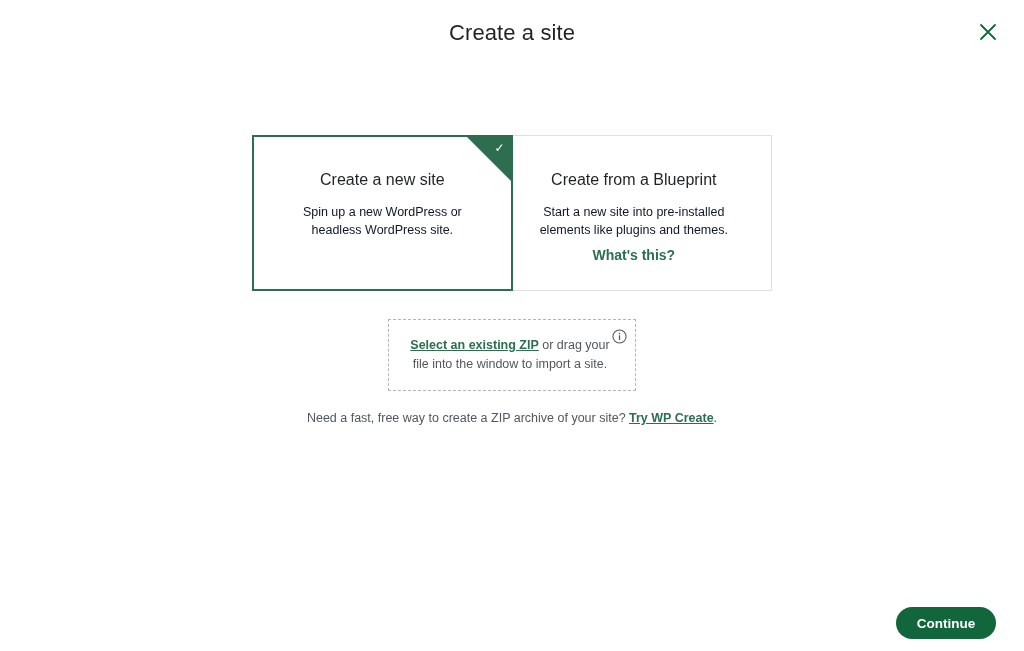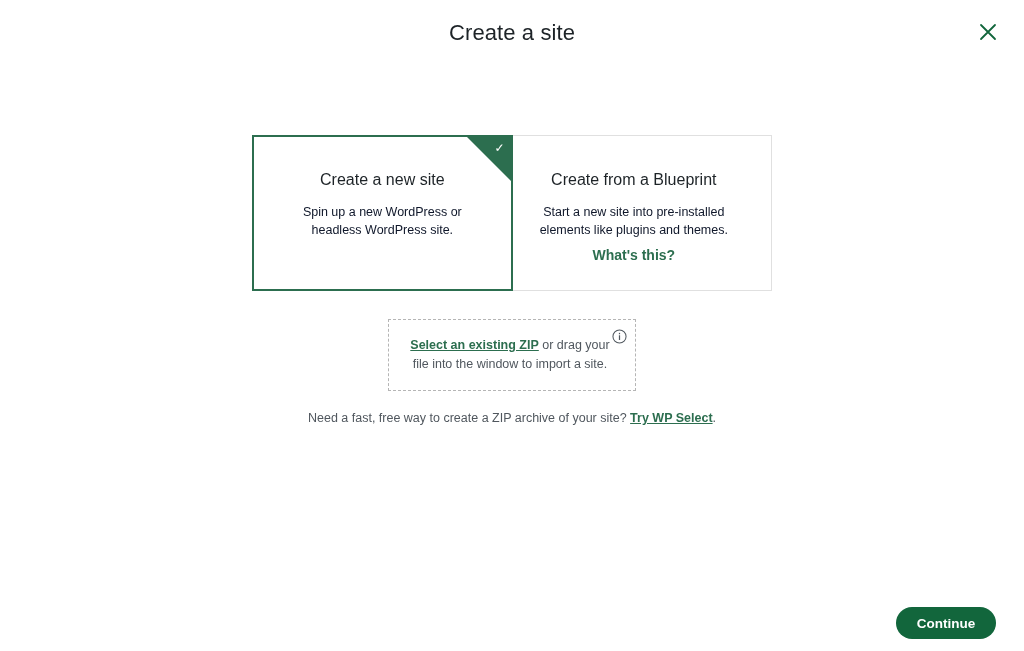--- a/index.html
+++ b/index.html
@@ -224,18 +224,18 @@
       <svg width="15" height="15" viewBox="0 0 16 16" fill="none" xmlns="http://www.w3.org/2000/svg">
         <circle cx="8" cy="8" r="7" stroke="#50575e" stroke-width="1.1"></circle>
         <rect x="7.35" y="6.7" width="1.3" height="5" fill="#50575e"></rect>
         <rect x="7.35" y="4.1" width="1.3" height="1.5" fill="#50575e"></rect>
       </svg>
     </span>
     <span class="zip-link">Select an existing ZIP</span><span> or drag your file into the window to import a site.</span>
   </div>
 
   <div class="footnote">
-    <span>Need a fast, free way to create a ZIP archive of your site? </span><a class="migrate-link">Try WP Select</a><span>.</span>
+    <span>Need a fast, free way to create a ZIP archive of your site? </span><a class="migrate-link">Try WP Create</a><span>.</span>
   </div>
 
 </div>
 
 <button class="continue-btn">Continue</button>
 
 </body></html>

